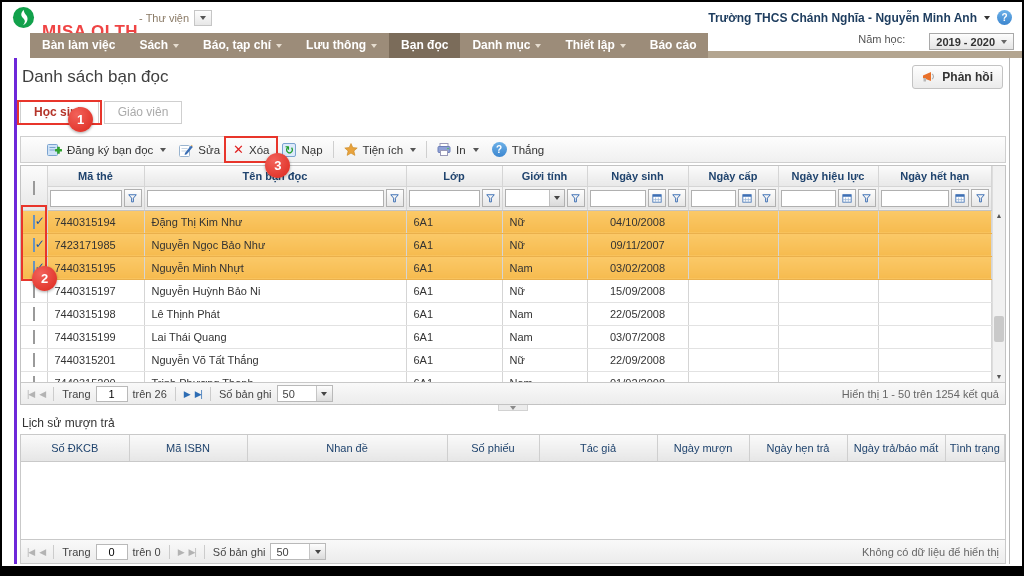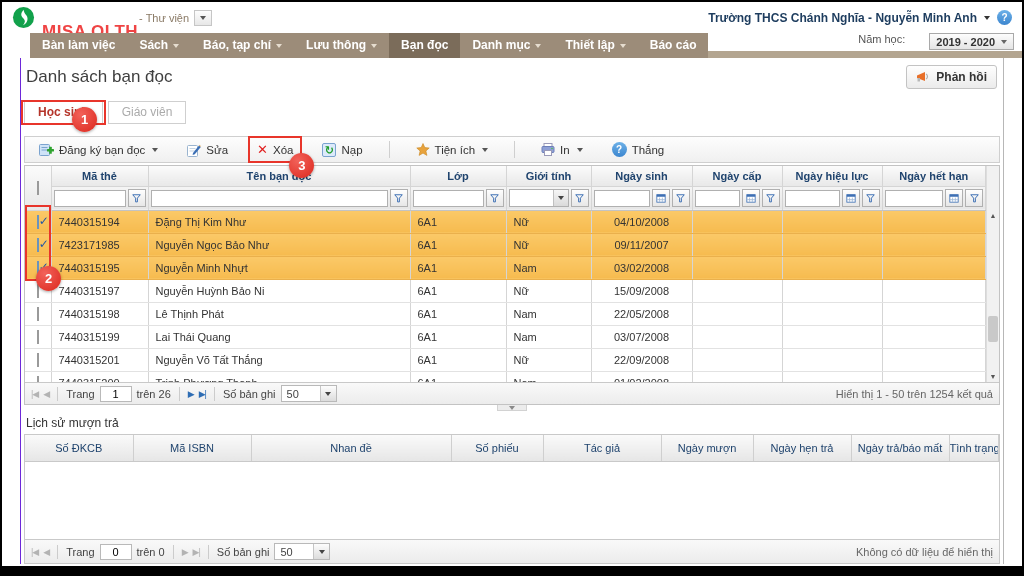--- a/index.html
+++ b/index.html
@@ -25,34 +25,34 @@
   .menu-items { display:flex; background:#9c8c79; }
   .menu-item { color:#fff; font-weight:bold; font-size:12px; line-height:25px; padding:0 12px; white-space:nowrap; display:flex; align-items:center; gap:5px; }
   .menu-item .caret-down { color:#e6ddcf; }
   .menu-item.active { background:#7b6c5a; }
   .menu-right { flex:1; background:linear-gradient(#ffffff 0px,#ffffff 18px,#b3a590 18px,#b3a590 25px); display:flex; align-items:flex-start; justify-content:flex-end; padding-right:8px; }
   .year-row { display:flex; align-items:flex-start; height:18px; gap:24px; }
   .year-label { font-size:11px; color:#555; }
   .year-select { height:17px; border:1px solid #a9a9a9; background:linear-gradient(#fdfdfd,#e4e4e4); font-size:11px; font-weight:bold; color:#333; display:flex; align-items:center; padding:0 6px; gap:6px; }
   .year-select .caret-down { color:#666; }
   
-  .content { position:relative; margin:0 18px; border-left:1px solid #6d28d9; border-right:1px solid #b7b7b7; height:506px; background:#fff; }
+  .content { position:relative; margin:0 12px; border-left:3px solid #6d28d9; border-right:1px solid #b7b7b7; height:506px; background:#fff; }
   .page-header { display:flex; align-items:center; padding:7px 6px 0 5px; height:31px; }
   .page-title { font-size:17px; color:#3f3f3f; }
   .feedback-btn { margin-left:auto; height:24px; border:1px solid #c3c3c3; border-radius:3px; background:linear-gradient(#fefefe,#ebebeb); display:flex; align-items:center; gap:6px; padding:0 9px; font-size:12px; font-weight:bold; color:#333; }
   
   .tabs-row { display:flex; margin:12px 0 0 3px; gap:5px; height:23px; }
   .tab { border:1px solid #cfcfcf; background:#fff; padding:0 13px; line-height:21px; font-size:12px; position:relative; }
   .tab.active { color:#b5352a; font-weight:bold; }
   .tab.inactive { color:#ababab; }
   .anno-outline { position:absolute; inset:-2px -4px; border:2px solid #e8352b; pointer-events:none; }
   .anno-circle { position:absolute; width:25px; height:25px; border-radius:50%; background:radial-gradient(circle at 35% 30%,#f2625a,#dc271d); color:#fff; font-weight:bold; font-size:13px; display:flex; align-items:center; justify-content:center; box-shadow:0 1px 3px rgba(0,0,0,.35); pointer-events:none; z-index:40; }
   .tab .anno-circle { left:47px; top:5px; }
   
-  .toolbar { margin:12px 3px 0 3px; height:27px; border:1px solid #cfcfcf; background:linear-gradient(#fdfdfd,#f0f0f0); display:flex; align-items:center; padding:0 8px; gap:17px; }
+  .toolbar { margin:12px 3px 0 3px; height:27px; border:1px solid #cfcfcf; background:linear-gradient(#fdfdfd,#f0f0f0); display:flex; align-items:center; padding:0 20px; gap:1px; }
   .tbtn { display:flex; align-items:center; gap:5px; padding:0 6px; font-size:11.5px; color:#333; height:21px; position:relative; }
   .tbtn .caret-down { color:#555; margin-left:2px; }
   .tsep { width:1px; height:17px; background:#cfcfcf; margin:0 3px; }
   .x-glyph { color:#e01f1f; font-weight:bold; font-size:13px; line-height:13px; }
   .refresh-box { width:14px; height:14px; border:1px solid #7ba3cf; background:#ddeafb; color:#1e9c28; font-weight:bold; font-size:11px; line-height:12px; text-align:center; border-radius:2px; }
   .tbtn-delete .anno-outline { inset:-3px -3px; }
   .tbtn-delete .anno-circle { right:-15px; top:14px; }
   
   .grid-wrap { position:relative; margin:2px 3px 0 3px; border:1px solid #c3c3c3; height:240px; }
   .tbl-clip { height:216px; overflow:hidden; position:relative; background:#fbfbfb; }

